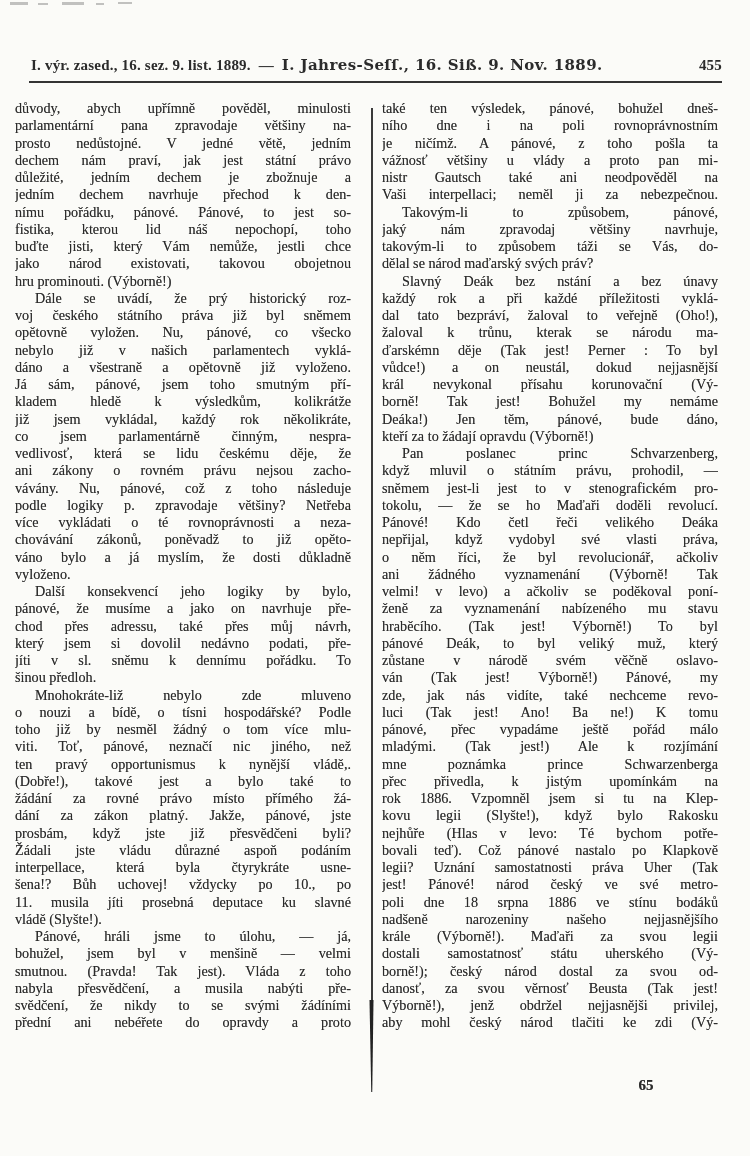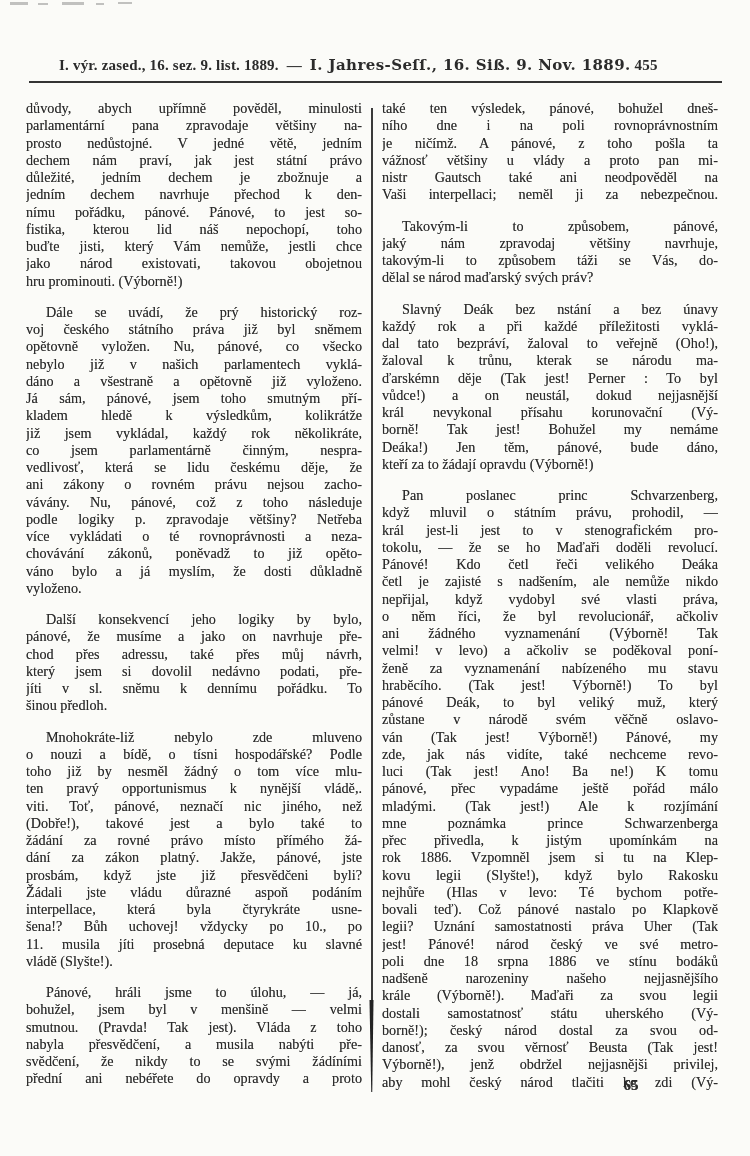--- a/index.html
+++ b/index.html
@@ -7,57 +7,57 @@
   body {
     width:750px; height:1156px; position:relative; overflow:hidden;
     background:var(--paper);
     font-family:"Liberation Serif","DejaVu Serif",serif;
     color:var(--ink);
   }
   .page { position:absolute; inset:0; }
   
   .header {
     position:absolute; top:56px; left:31px; width:691px;
-    display:flex; justify-content:flex-start; align-items:baseline;
-    font-weight:bold; font-size:15px; letter-spacing:.2px; white-space:nowrap;margin-left:28px;
+    display:flex; justify-content:space-between; align-items:baseline;
+    font-weight:bold; font-size:15px; letter-spacing:.2px; white-space:nowrap;
   }
   .header-left span { margin-right:4px; }
   .fraktur { font-family:"DejaVu Serif",serif; letter-spacing:.4px; }
   .header-page-number { font-weight:bold; }
   .header-rule {
     position:absolute; top:81px; left:29px; width:693px; height:0;
     border-top:2px solid #343434;
   }
   
   .col {
     position:absolute; top:100px; width:336px;
     font-size:14.2px; line-height:17.25px;
     text-shadow:0 0 .4px rgba(43,43,43,.55);
   }
-  .col-left  { left:26px; }
+  .col-left  { left:15px; }
   .col-right { left:382px; }
   .line {
     height:17.25px; overflow:hidden;
     text-align:justify; text-align-last:justify;
   }
-  .line.indent { text-indent:20px;margin-top:14px; }
+  .line.indent { text-indent:20px; }
   .line.pend { text-align-last:left; }
   
   .divider {
     position:absolute; left:371px; top:108px; width:2px; height:900px;
     background:#3a3a3a;
   }
   .divider-tail {
     position:absolute; left:369px; top:1000px; width:5px; height:92px;
     background:#222;
     clip-path:polygon(10% 0,90% 0,65% 100%,45% 100%);
   }
   
   .sheet-number {
-    position:absolute; left:608px; top:1077px; width:46px;
+    position:absolute; left:623px; top:1077px; width:46px;
     text-align:center; font-weight:bold; font-size:15px;
     text-shadow:0 0 .4px rgba(43,43,43,.6);
   }
   
   .speck { position:absolute; background:#555; opacity:.35; }
   .s1 { left:10px;  top:2px; width:18px; height:3px; }
   .s2 { left:38px;  top:3px; width:10px; height:2px; }
   .s3 { left:62px;  top:2px; width:22px; height:3px; }
   .s4 { left:96px;  top:3px; width:8px;  height:2px; }
   .s5 { left:118px; top:2px; width:14px; height:2px; }
@@ -114,22 +114,22 @@
       <div class="line pend">vyloženo.</div>
       <div class="line indent">Další konsekvencí jeho logiky by bylo,</div>
       <div class="line">pánové, že musíme a jako on navrhuje pře-</div>
       <div class="line">chod přes adressu, také přes můj návrh,</div>
       <div class="line">který jsem si dovolil nedávno podati, pře-</div>
       <div class="line">jíti v sl. sněmu k dennímu pořádku. To</div>
       <div class="line pend">šinou předloh.</div>
       <div class="line indent">Mnohokráte-liž nebylo zde mluveno</div>
       <div class="line">o nouzi a bídě, o tísni hospodářské? Podle</div>
       <div class="line">toho již by nesměl žádný o tom více mlu-</div>
+      <div class="line">viti. Toť, pánové, neznačí nic jiného, než</div>
       <div class="line">ten pravý opportunismus k nynější vládě,.</div>
-      <div class="line">viti. Toť, pánové, neznačí nic jiného, než</div>
       <div class="line">(Dobře!), takové jest a bylo také to</div>
       <div class="line">žádání za rovné právo místo přímého žá-</div>
       <div class="line">dání za zákon platný. Jakže, pánové, jste</div>
       <div class="line">prosbám, když jste již přesvědčeni byli?</div>
       <div class="line">Žádali jste vládu důrazné aspoň podáním</div>
       <div class="line">interpellace, která byla čtyrykráte usne-</div>
       <div class="line">šena!? Bůh uchovej! vždycky po 10., po</div>
       <div class="line">11. musila jíti prosebná deputace ku slavné</div>
       <div class="line pend">vládě (Slyšte!).</div>
       <div class="line indent">Pánové, hráli jsme to úlohu, — já,</div>
@@ -157,24 +157,23 @@
       <div class="line">dal tato bezpráví, žaloval to veřejně (Oho!),</div>
       <div class="line">žaloval k trůnu, kterak se národu ma-</div>
       <div class="line">ďarskémn děje (Tak jest! Perner : To byl</div>
       <div class="line">vůdce!) a on neustál, dokud nejjasnější</div>
       <div class="line">král nevykonal přísahu korunovační (Vý-</div>
       <div class="line">borně! Tak jest! Bohužel my nemáme</div>
       <div class="line">Deáka!) Jen těm, pánové, bude dáno,</div>
       <div class="line pend">kteří za to žádají opravdu (Výborně!)</div>
       <div class="line indent">Pan poslanec princ Schvarzenberg,</div>
       <div class="line">když mluvil o státním právu, prohodil, —</div>
-      <div class="line">král jest-li jest to v stenografickém pro-</div>
+      <div class="line">sněmem jest-li jest to v stenografickém pro-</div>
       <div class="line">tokolu, — že se ho Maďaři doděli revolucí.</div>
       <div class="line">Pánové! Kdo četl řeči velikého Deáka</div>
-      <div class="line">četl je zajisté s nadšením, ale nemůže nikdo</div>
       <div class="line">nepřijal, když vydobyl své vlasti práva,</div>
       <div class="line">o něm říci, že byl revolucionář, ačkoliv</div>
       <div class="line">ani žádného vyznamenání (Výborně! Tak</div>
       <div class="line">velmi! v levo) a ačkoliv se poděkoval poní-</div>
       <div class="line">ženě za vyznamenání nabízeného mu stavu</div>
       <div class="line">hraběcího. (Tak jest! Výborně!) To byl</div>
       <div class="line">pánové Deák, to byl veliký muž, který</div>
       <div class="line">zůstane v národě svém věčně oslavo-</div>
       <div class="line">ván (Tak jest! Výborně!) Pánové, my</div>
       <div class="line">zde, jak nás vidíte, také nechceme revo-</div>

